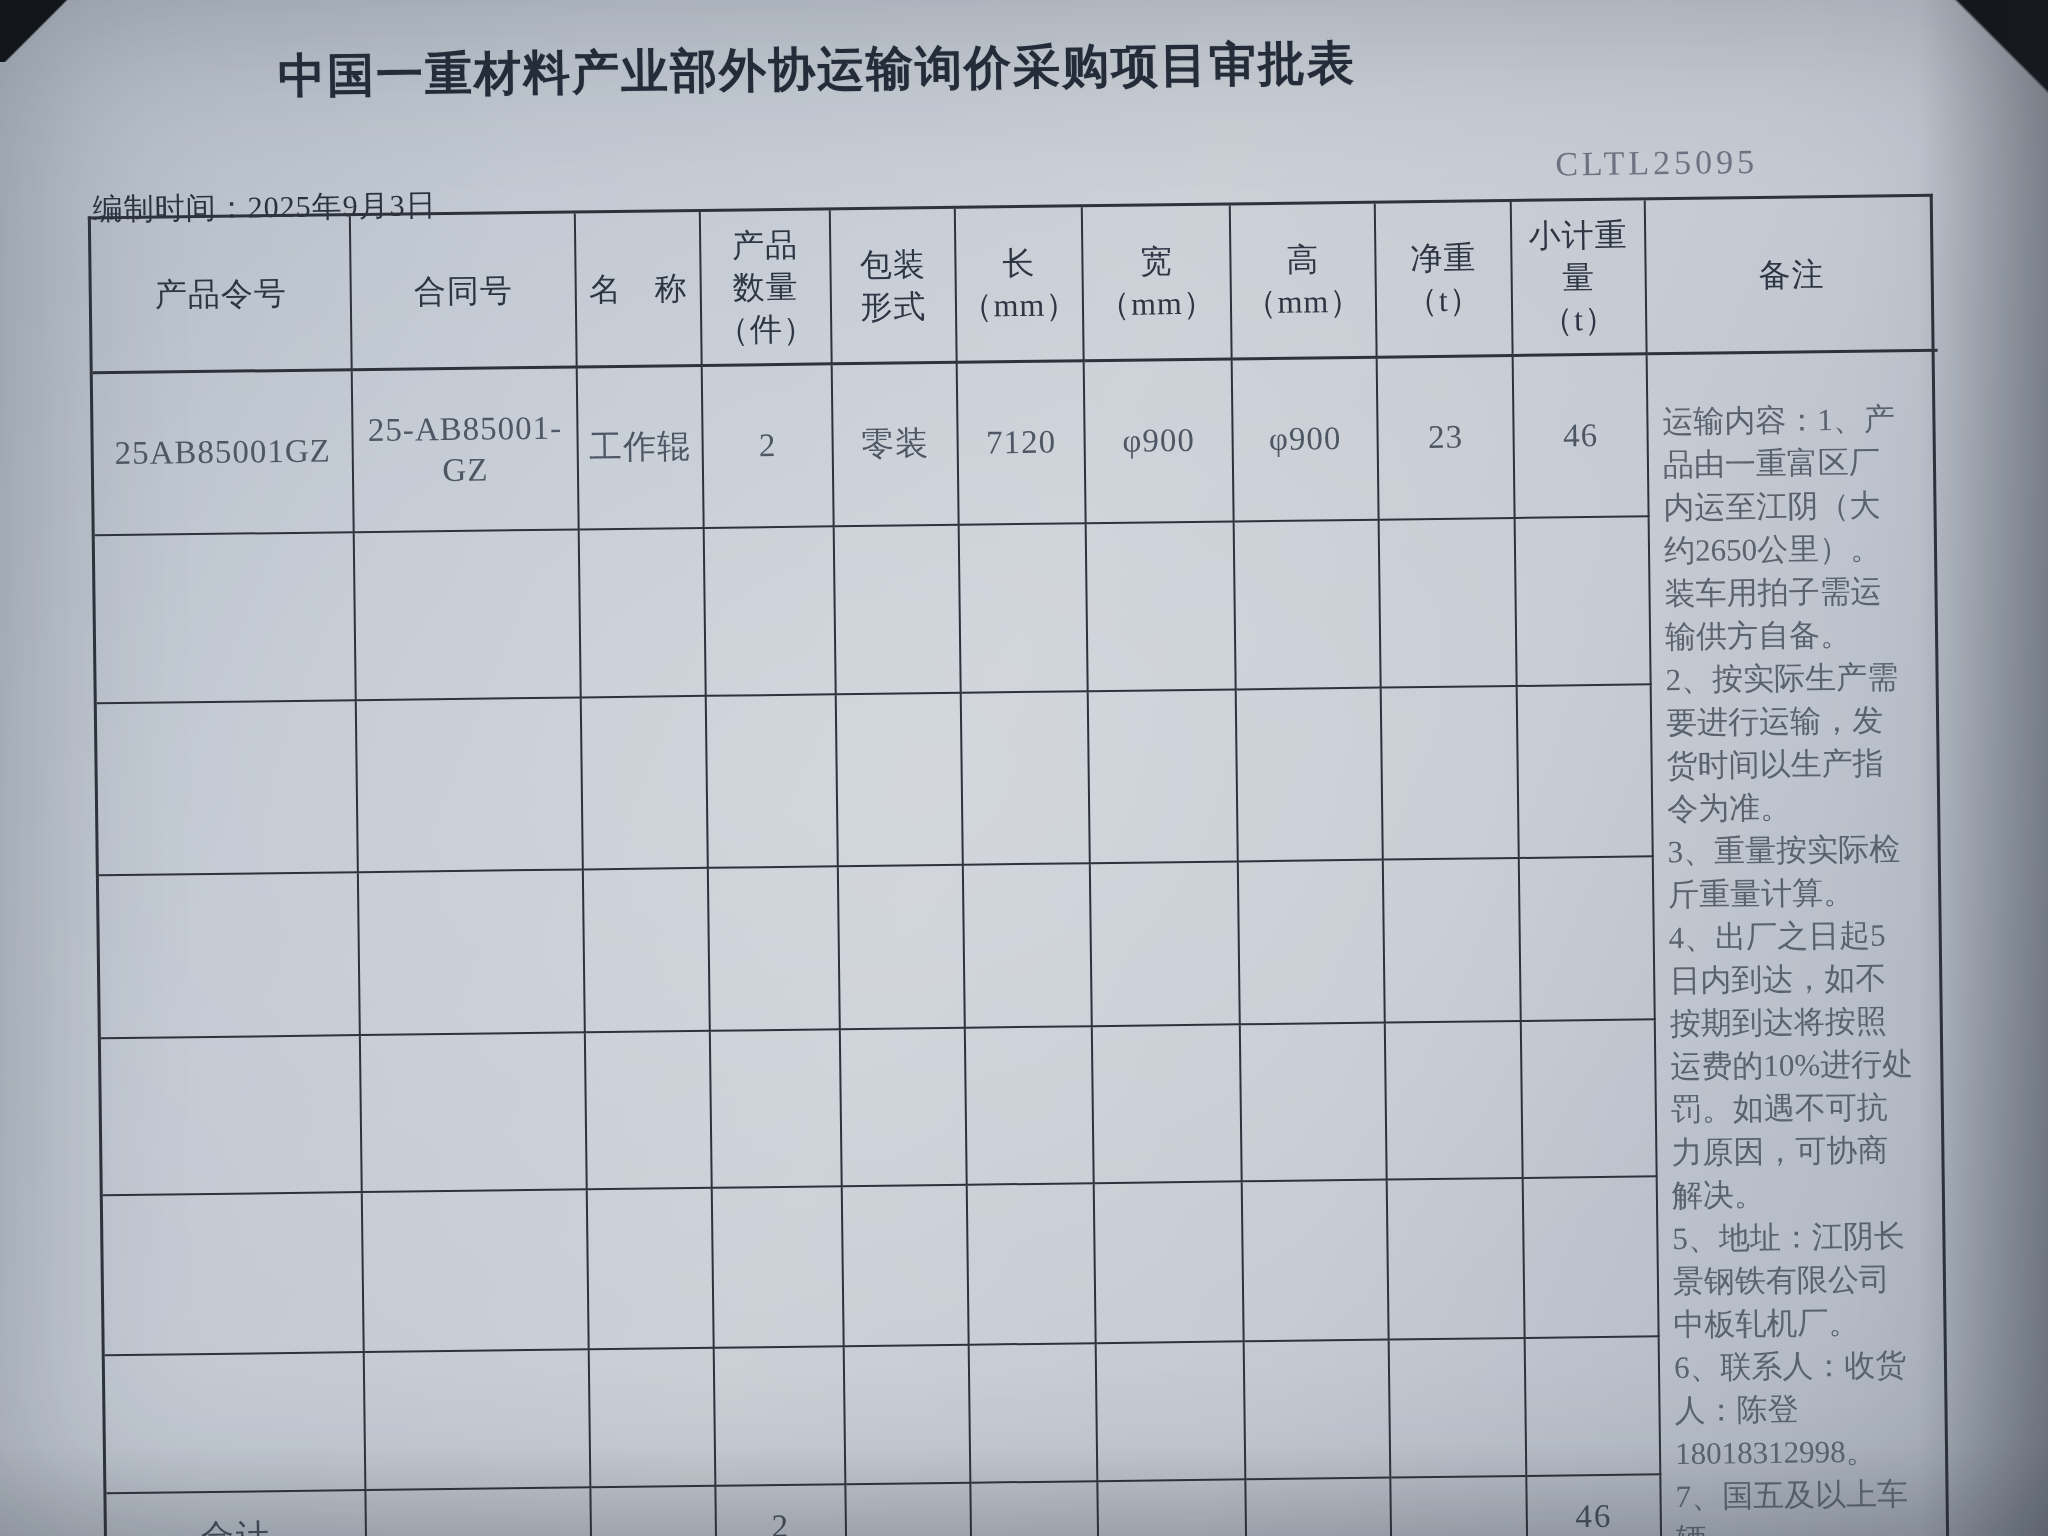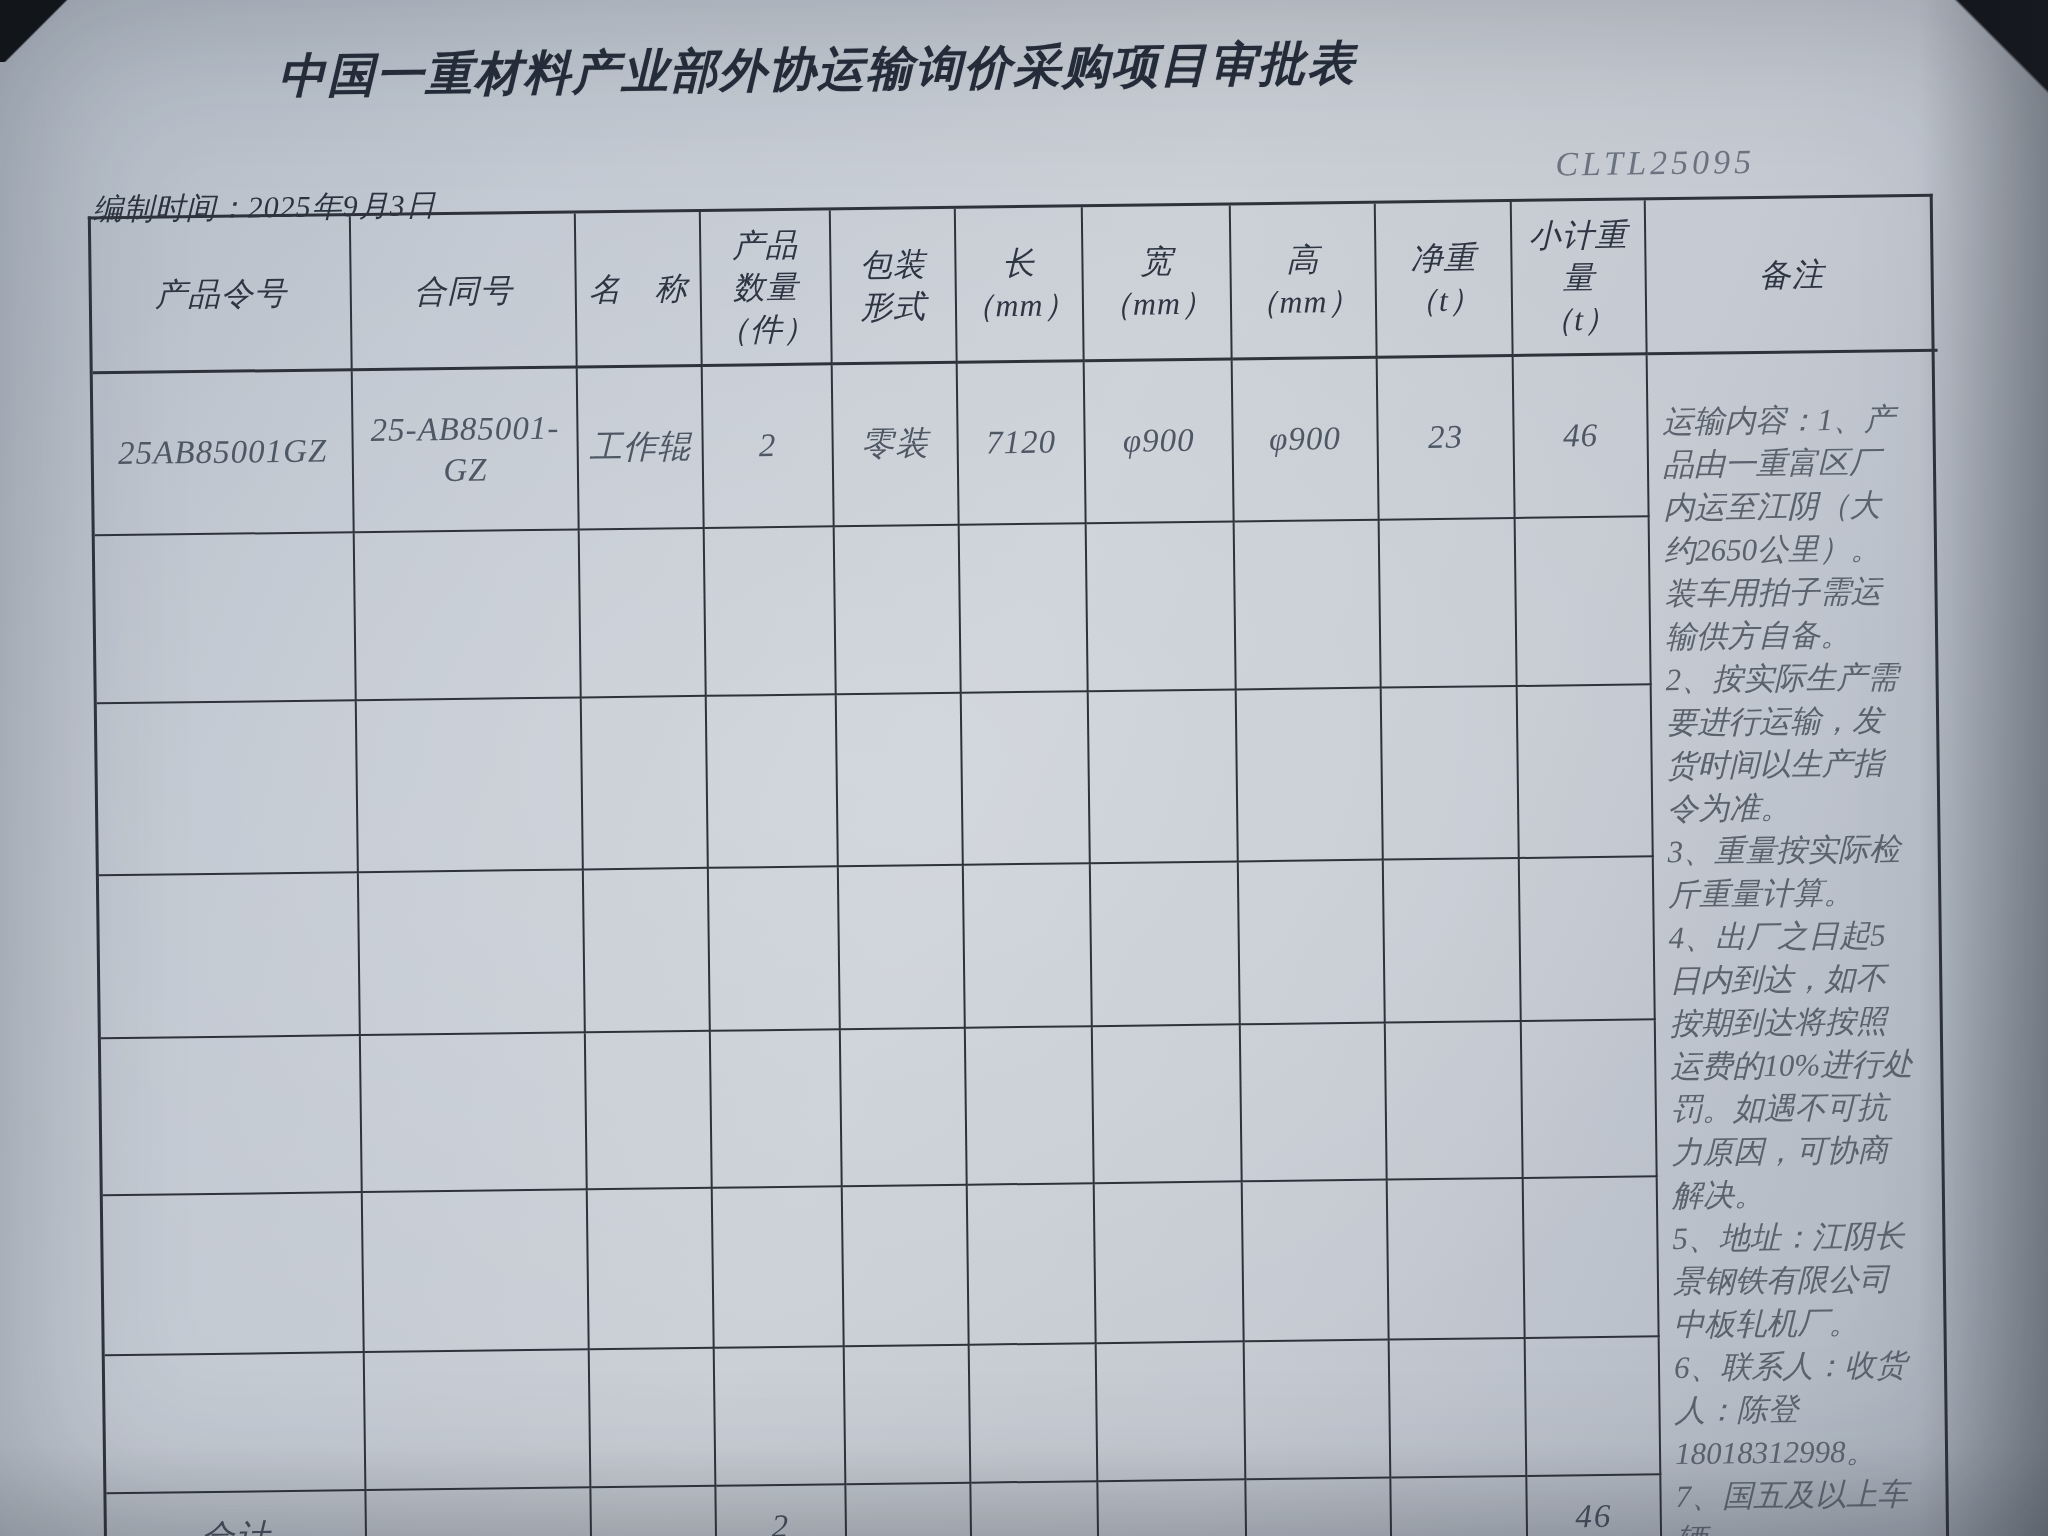--- a/index.html
+++ b/index.html
@@ -9,21 +9,21 @@
     --ink-data:#4e5764;
     --ink-light:#5a626d;
   }
   *{box-sizing:border-box;}
   html,body{margin:0;padding:0;}
   body{
     width:2048px;height:1536px;overflow:hidden;
     background:#14171b;
     font-family:"Liberation Serif","DejaVu Serif",serif;
   }
-  .scene{position:relative;width:2048px;height:1536px;overflow:hidden;font-style:italic;}
+  .scene{position:relative;width:2048px;height:1536px;overflow:hidden;}
   .paper{
     position:absolute;inset:0;overflow:hidden;
     background:
       radial-gradient(ellipse at 42% 50%, rgba(255,255,255,0.16), rgba(255,255,255,0) 62%),
       linear-gradient(112deg,#b3bbc6 0%,#c2c9d2 22%,#cbd0d7 48%,#c6cbd3 68%,#b5bcc6 88%,#a4abb6 100%);
     box-shadow:inset 0 0 180px rgba(23,29,39,0.28);
   }
   .tilt{position:absolute;inset:0;transform:rotate(-0.7deg);transform-origin:50% 52%;}
   .doc-title{
     position:absolute;left:287px;top:36px;

